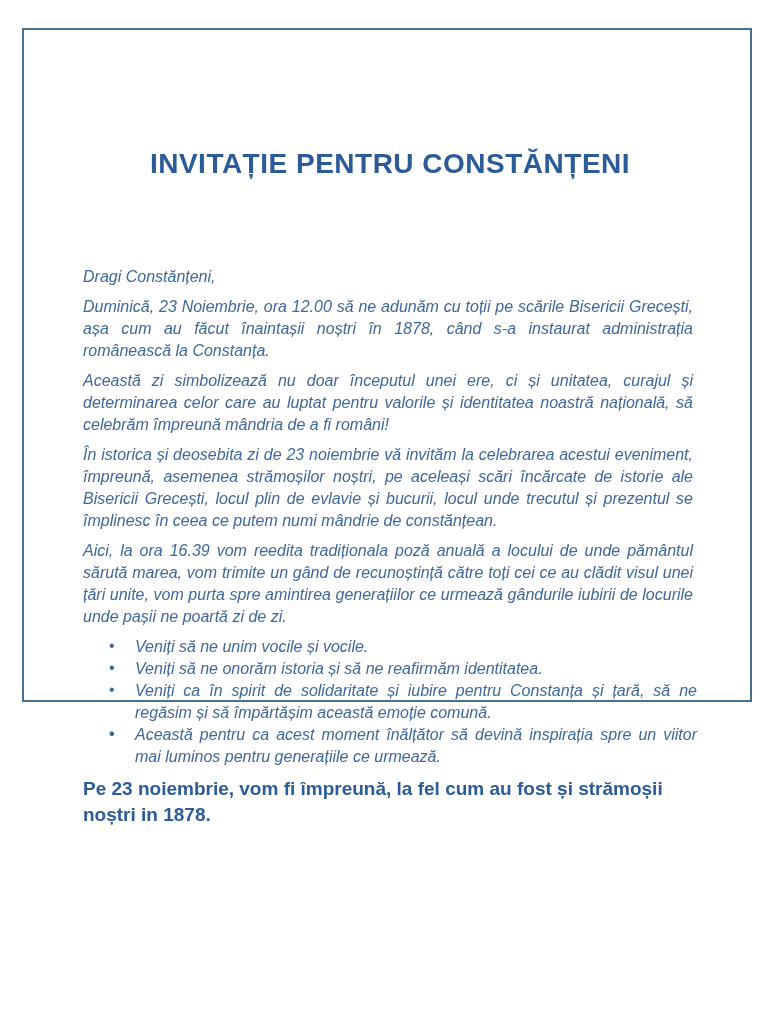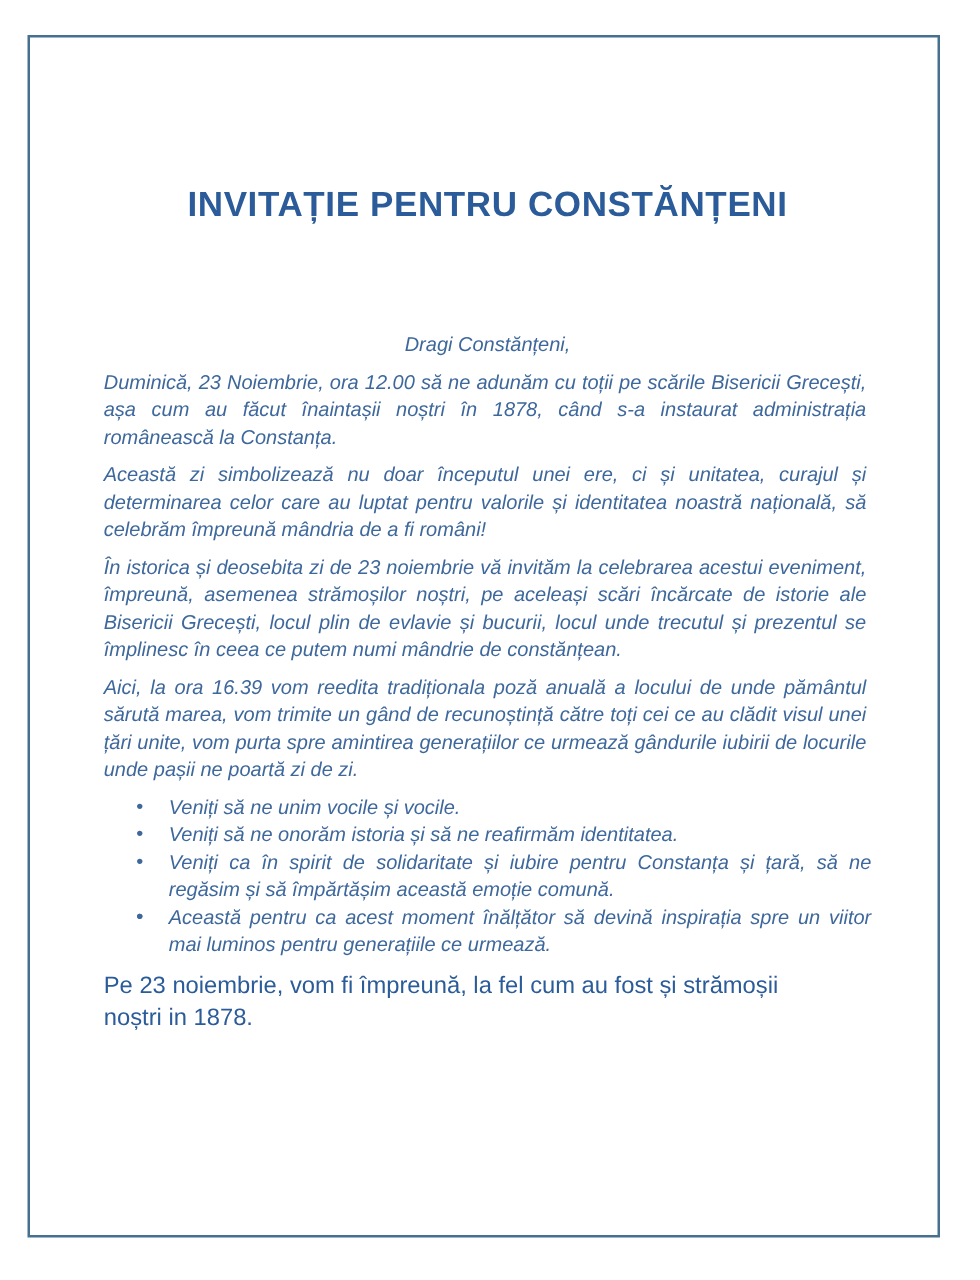--- a/index.html
+++ b/index.html
@@ -13,21 +13,21 @@
     width: 784px;
     height: 1024px;
     background: #ffffff;
     overflow: hidden;
   }
   .frame {
     position: absolute;
     left: 22px;
     top: 28px;
     width: 730px;
-    height: 962px;
+    height: 674px;
     border: 2px solid #45708f;
     box-sizing: border-box;
     background: #ffffff;
   }
   .content {
     position: absolute;
     left: 59px;
     right: 53px;
     top: 0;
   }
@@ -42,21 +42,21 @@
     color: #2b5c99;
   }
   .body-text {
     color: #3e689c;
     font-style: italic;
     font-size: 16px;
     line-height: 22px;
   }
   p.salutation {
     margin: 84px 0 8px 0;
-    text-align: center;
+    text-align: left;
   }
   p.para {
     margin: 0 4px 8px 0;
     text-align: justify;
   }
   ul.invite-list {
     margin: 4px 0 7px 0;
     padding: 0;
     list-style: none;
   }
@@ -69,21 +69,21 @@
   ul.invite-list li .bullet-dot {
     position: absolute;
     left: 26px;
     top: -1px;
     font-style: normal;
   }
   p.closing {
     margin: 8px 0 0 0;
     font-size: 19px;
     line-height: 26px;
-    font-weight: normal;
+    font-weight: bold;
     font-style: normal;
     color: #2b5c99;
   }
   p.closing span { display: block; }
 </style>
 </head>
 <body>
 
 <div class="canvas">
   <div class="frame">

